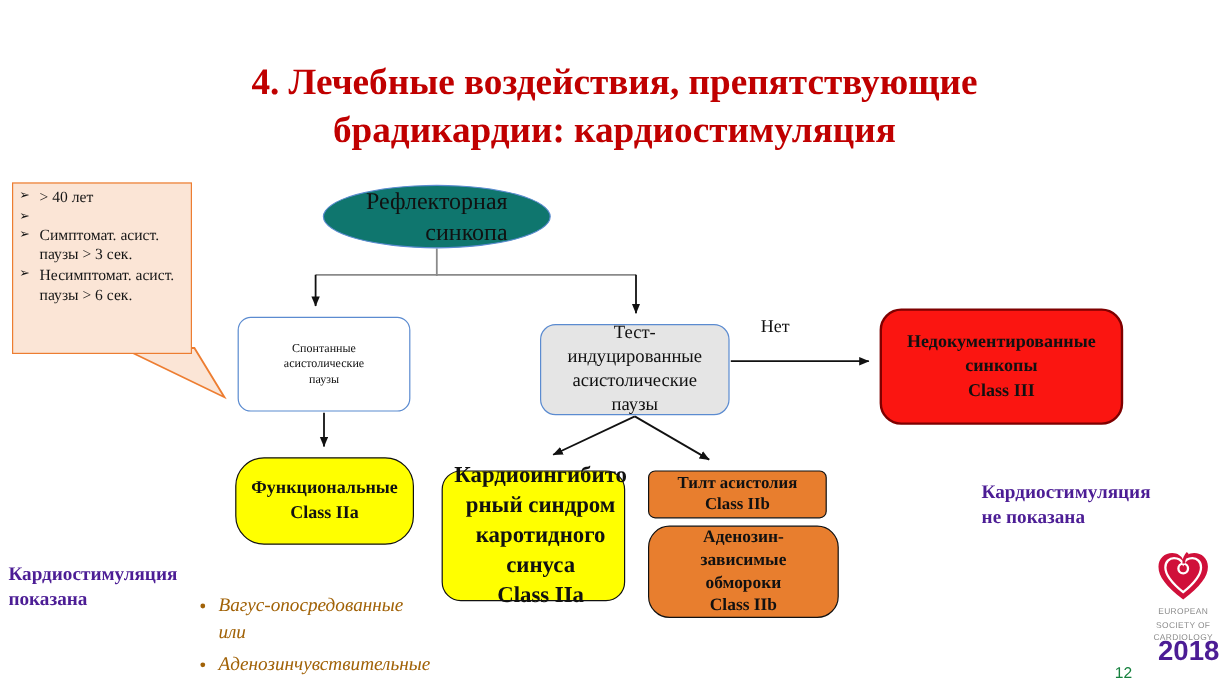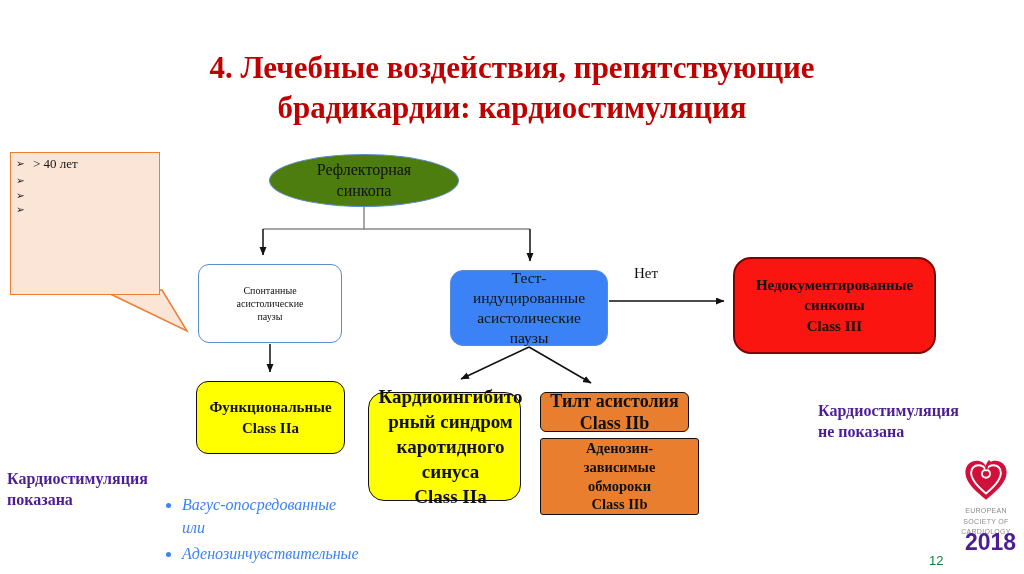--- a/index.html
+++ b/index.html
@@ -18,51 +18,51 @@
   #callout{left:10px;top:138px;width:150px;height:143px;background:#FBE5D6;
            border:1.5px solid #ED7D31;z-index:2;padding:3px 4px 0 5px;}
   .co-item{display:flex;gap:5px;font-size:13px;line-height:1.3;color:#161616;}
   .co-marker{flex:0 0 12px;font-family:"DejaVu Sans",sans-serif;font-size:10.5px;
              padding-top:1px;color:#161616;}
 
   
   .node{position:absolute;box-sizing:border-box;display:flex;align-items:center;
         justify-content:center;text-align:center;white-space:pre-line;z-index:2;
         color:#111;}
-  #node-root{left:269px;top:140px;width:190px;height:53px;background:#4d7c0f;
-             border:1.6px solid #5B8BD0;border-radius:50%;font-size:16px;line-height:1.3;}
+  #node-root{left:269px;top:140px;width:190px;height:53px;background:#0f766e;
+             border:1.6px solid #5B8BD0;border-radius:50%;font-size:20px;line-height:1.3;text-align:right;}
   #node-spontaneous{left:198px;top:250px;width:144px;height:79px;background:#fff;
              border:1.6px solid #5B8BD0;border-radius:11px;font-size:10px;line-height:1.3;}
-  #node-test{left:450px;top:256px;width:158px;height:76px;background:#3b82f6;
+  #node-test{left:450px;top:256px;width:158px;height:76px;background:#e5e5e5;
              border:1.6px solid #5B8BD0;border-radius:13px;font-size:15.5px;line-height:1.3;}
   #node-undocumented{left:733px;top:243px;width:203px;height:97px;background:#FB1511;
              border:2px solid #7F0000;border-radius:18px;font-weight:bold;
              font-size:15px;line-height:1.35;}
   #node-functional{left:196px;top:367px;width:149px;height:73px;background:#FFFF00;
-             border:1.8px solid #111;border-radius:12px;font-weight:bold;
+             border:1.8px solid #111;border-radius:24px;font-weight:bold;
              font-size:15px;line-height:1.35;}
   #node-carotid{left:368px;top:378px;width:153px;height:109px;background:#FFFF00;
              border:1.8px solid #111;border-radius:16px;font-weight:bold;
              font-size:19px;line-height:1.32;padding-left:12px;}
   #node-tilt{left:540px;top:378px;width:149px;height:40px;background:#E87E2E;
              border:1.8px solid #111;border-radius:6px;font-weight:bold;
-             font-size:18px;line-height:1.25;}
+             font-size:14px;line-height:1.25;}
   #node-adenosine{left:540px;top:424px;width:159px;height:77px;background:#E87E2E;
-             border:1.8px solid #111;border-radius:3px;font-weight:bold;
+             border:1.8px solid #111;border-radius:18px;font-weight:bold;
              font-size:14.5px;line-height:1.28;}
 
   #no-label{left:634px;top:251px;font-size:15px;color:#111;z-index:2;text-align:right;}
 
   .blue-label{color:#4c1d95;font-weight:bold;font-size:16px;line-height:1.3;z-index:2;}
   #label-indicated{left:7px;top:455px;}
   #label-not-indicated{left:818px;top:387px;}
 
   
   #notes{left:158px;top:479px;width:190px;z-index:2;margin:0;padding:0 0 0 24px;
-         font-style:italic;font-size:16px;color:#3b82f6;}
+         font-style:italic;font-size:16px;color:#a16207;}
   #notes li{line-height:1.45;margin:0 0 3px 0;}
 
   
   #logo-text{left:956px;top:492px;width:60px;text-align:center;color:#8C8C8C;
              font-family:"Liberation Sans",sans-serif;font-size:7px;
              letter-spacing:0.3px;line-height:1.5;z-index:2;}
   #year{left:965px;top:515px;color:#4c1d95;font-family:"Liberation Sans",sans-serif;
         font-weight:bold;font-size:23px;z-index:2;}
   #page-number{left:929px;top:539px;color:#15803d;
         font-family:"Liberation Sans",sans-serif;font-size:13px;z-index:2;}
@@ -100,23 +100,25 @@
   <div id="callout" class="abs">
     <div class="co-item">
       <span class="co-marker">➢</span>
       <span>&gt; 40 лет</span>
     </div>
     <div class="co-item">
       <span class="co-marker">➢</span>
     </div>
     <div class="co-item">
       <span class="co-marker">➢</span>
+      <span>Симптомат. асист. паузы &gt; 3 сек.</span>
     </div>
     <div class="co-item">
       <span class="co-marker">➢</span>
+      <span>Несимптомат.  асист.  паузы  &gt;  6 сек.</span>
     </div>
   </div>
 
   <div id="node-root" class="node">Рефлекторная
 синкопа</div>
   <div id="node-spontaneous" class="node">Спонтанные
 асистолические
 паузы</div>
   <div id="node-test" class="node">Тест-
 индуцированные

